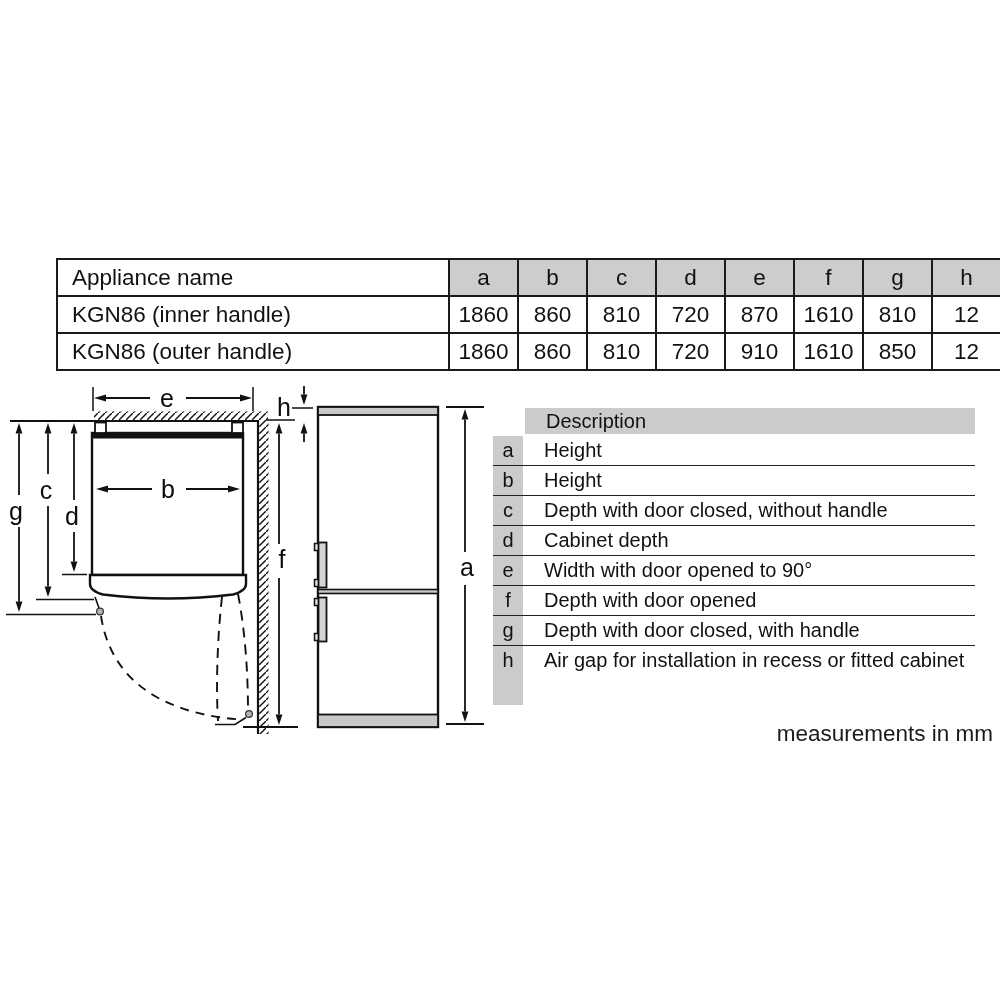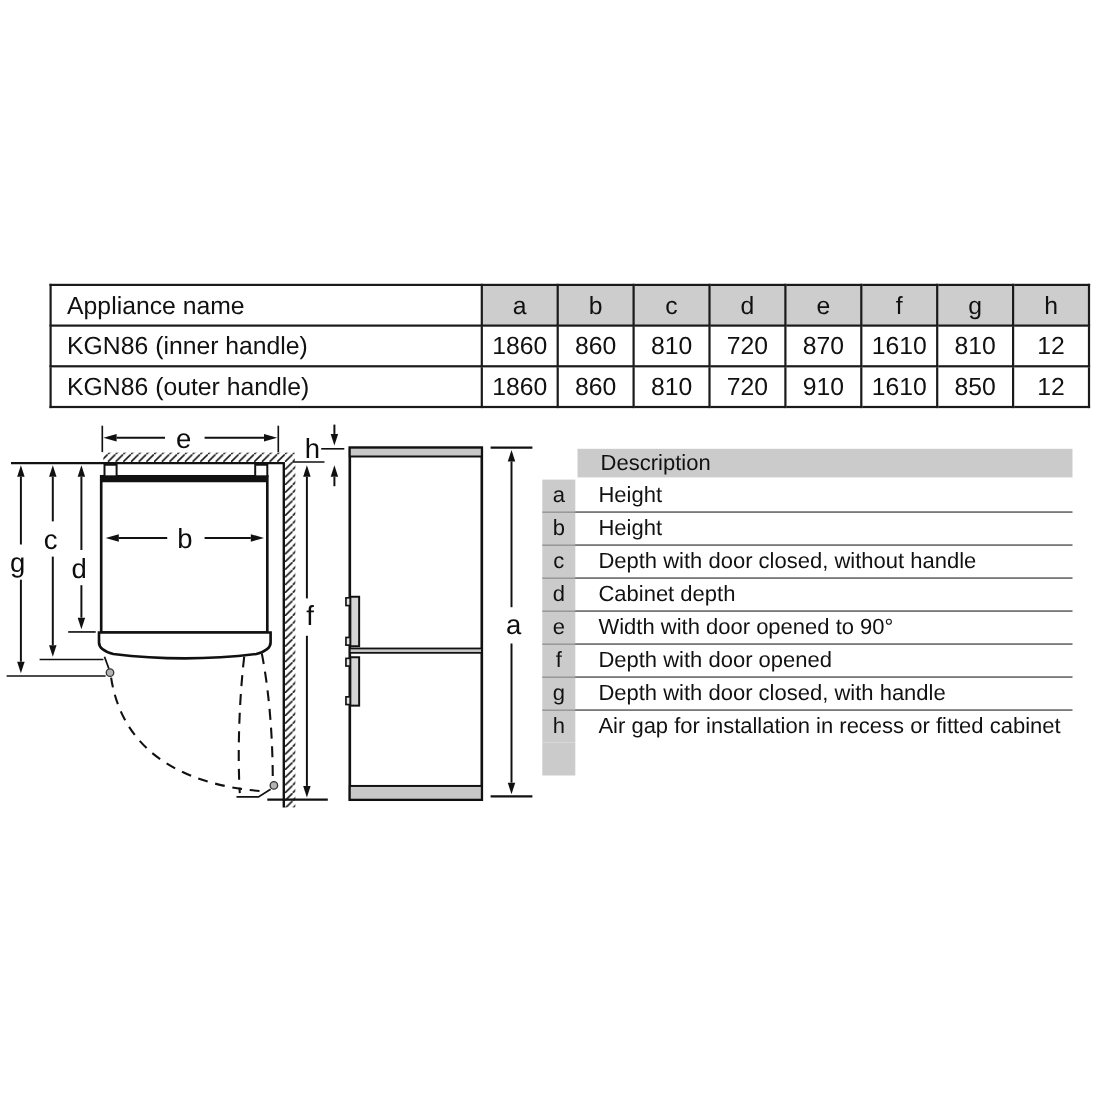--- a/index.html
+++ b/index.html
@@ -1,20 +1,20 @@
 <!DOCTYPE html>
 <html><head>
 <meta charset="utf-8">
 <style>
   html,body{margin:0;padding:0;background:#fff;}
   #page{position:relative;width:1000px;height:1000px;background:#ffffff;overflow:hidden;
         font-family:"Liberation Sans",sans-serif;color:#111;}
 
   
-  #spec-table-wrap{position:absolute;left:29px;top:258px;width:936px;padding-left:16px;}
+  #spec-table-wrap{position:absolute;left:40px;top:258px;width:936px;padding-left:16px;}
   table.spec{border-collapse:collapse;table-layout:fixed;width:944px;}
   table.spec td,table.spec th{border:2px solid #1a1a1a;font-weight:400;
         font-size:22.5px;padding:0;height:35px;vertical-align:middle;}
   table.spec th.corner{background:#fff;text-align:left;padding-left:14px;}
   table.spec th.dim{background:#cdcdcd;text-align:center;}
   table.spec td.name{text-align:left;padding-left:14px;}
   table.spec td.val{text-align:center;border-radius:11px;}
 
   
   #diagram{position:absolute;left:0;top:380px;width:500px;height:380px;}
@@ -245,14 +245,15 @@
       <div class="lg-key">g</div>
       <div class="lg-text">Depth with door closed, with handle</div>
     </div>
     <div class="lg-row no-line">
       <div class="lg-key">h</div>
       <div class="lg-text">Air gap for installation in recess or fitted cabinet</div>
     </div>
     <div class="lg-tail"></div>
   </div>
 
+  <div id="mm-note">measurements in mm</div>
 
 </div>
 
 </body></html>

